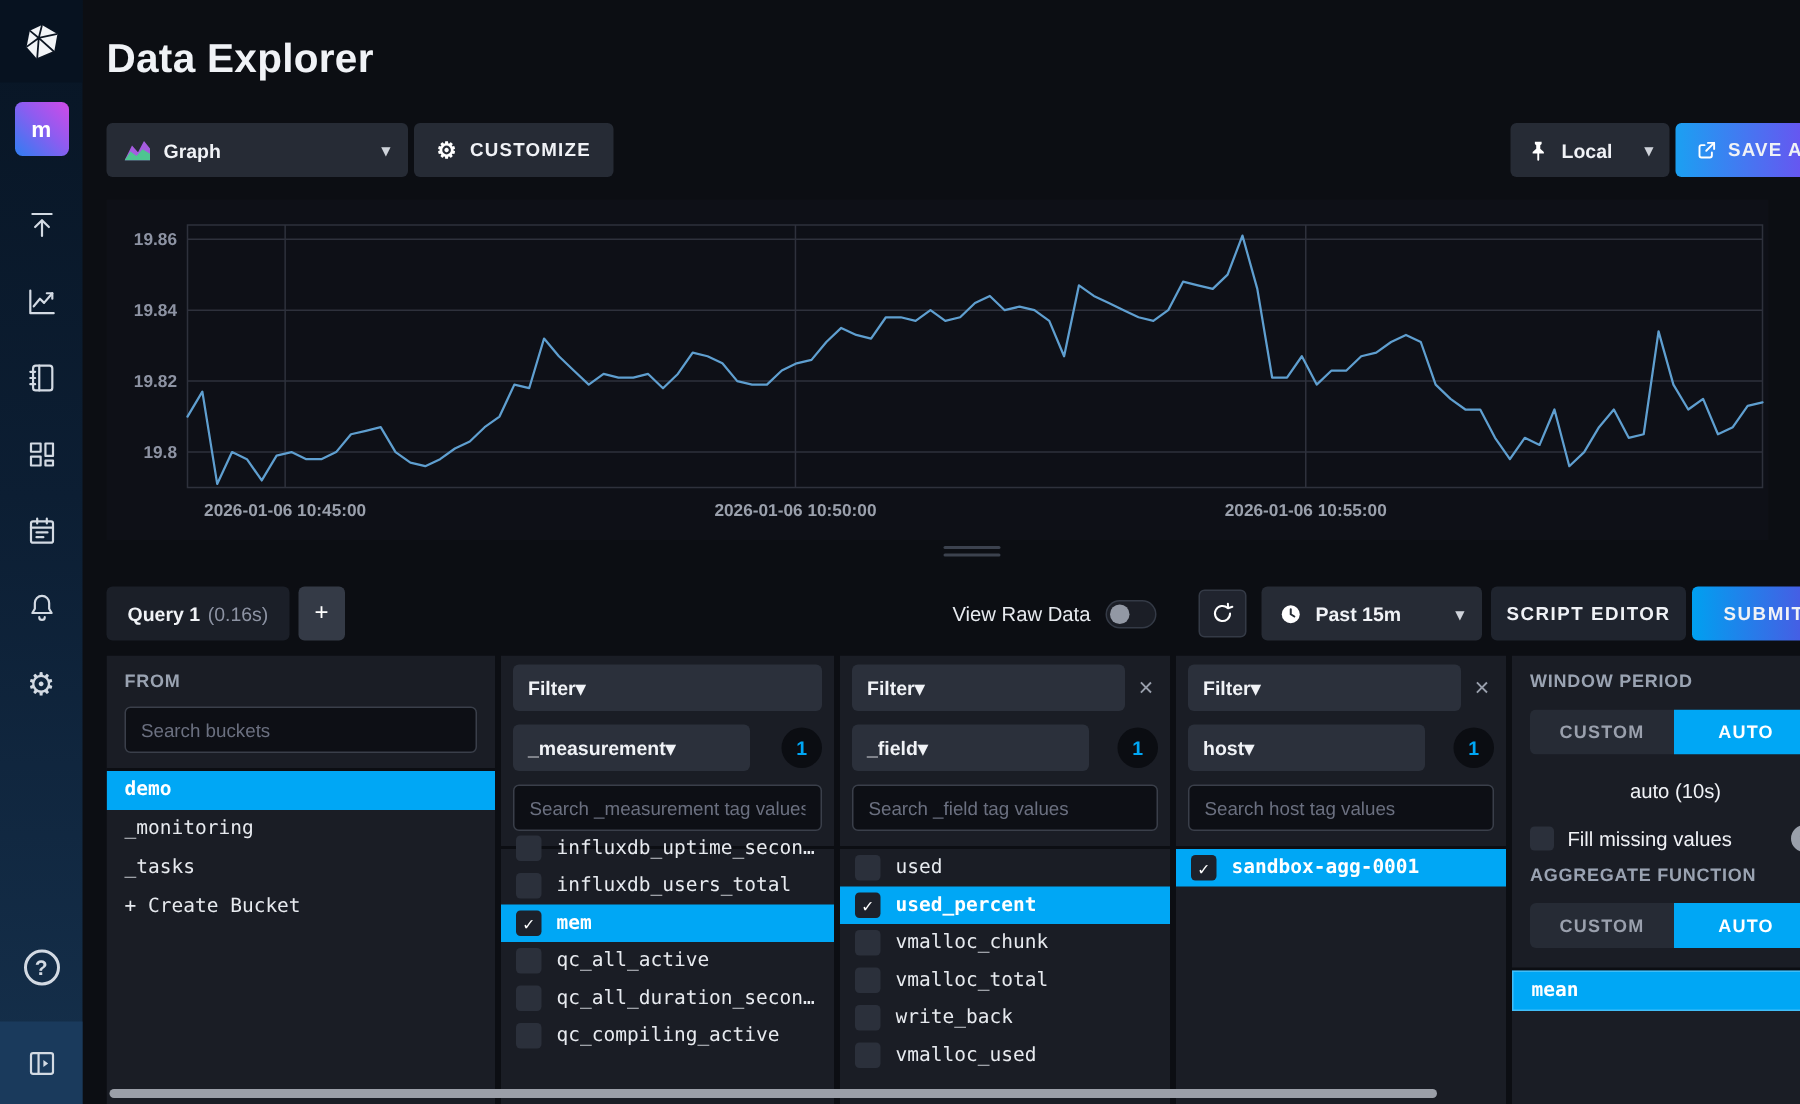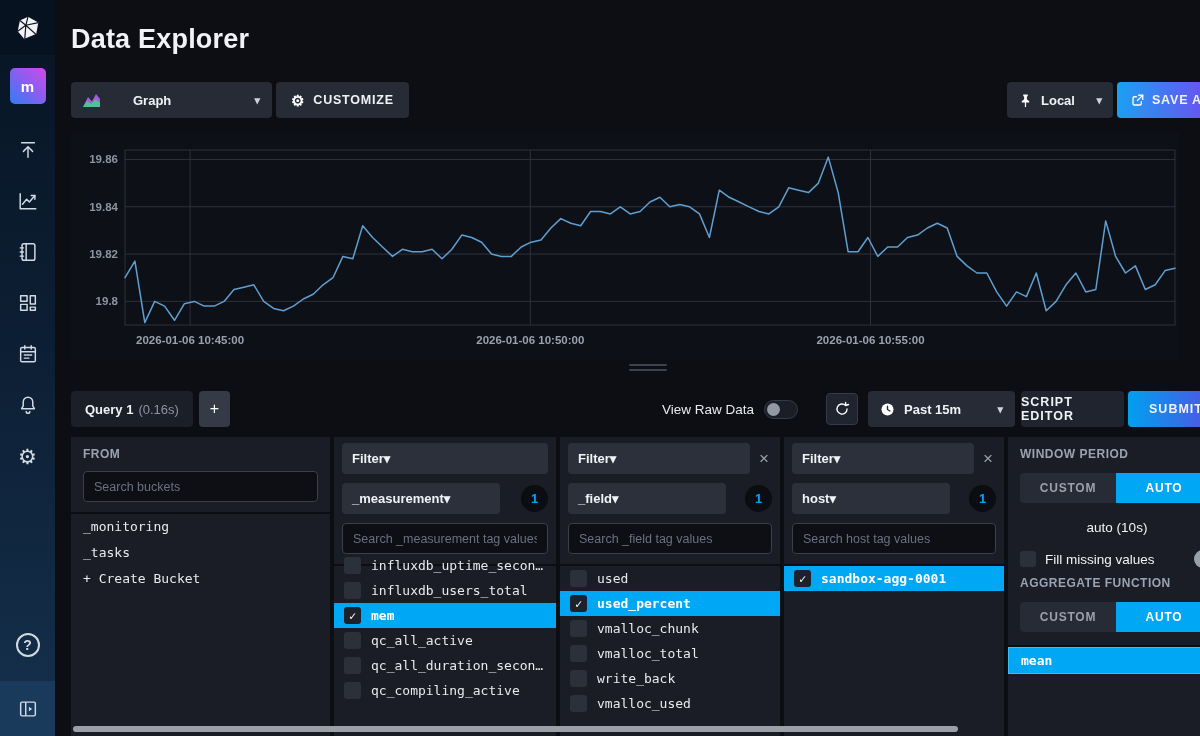--- a/index.html
+++ b/index.html
@@ -29,21 +29,21 @@
     align-items:center; justify-content:center; cursor:pointer; }
   .collapse-tile svg { stroke:#d3dae3; fill:none; stroke-width:1.6; }
 
   
   .main { flex:1; padding:22px 6px 0 16px; position:relative; }
   .page-title { font-size:27px; font-weight:bold; letter-spacing:.2px; line-height:34px; }
 
   .toolbar { display:flex; align-items:center; margin-top:26px; height:36px; }
   .btn { height:36px; border-radius:4px; background:#262b35; border:none; color:#f0f2f6;
     font-family:"Liberation Sans",sans-serif; font-size:13px; font-weight:bold;
-    display:flex; align-items:center; cursor:pointer;gap:24px; }
+    display:flex; align-items:center; cursor:pointer; }
   .btn .caret { margin-left:auto; color:#cfd3da; font-size:11px; }
   .graph-dd { width:201px; padding:0 12px; }
   .graph-dd .vis-icon { margin-right:9px; display:flex; }
   .customize-btn { width:133px; margin-left:4px; justify-content:center; gap:8px; letter-spacing:.8px; font-size:12.5px; }
   .gear-glyph { font-size:15px; line-height:1; color:#fff; }
   .toolbar-right { margin-left:auto; display:flex; }
   .local-dd { width:106px; padding:0 11px; gap:8px; }
   .saveas-btn { width:107px; margin-left:4px; justify-content:center; gap:7px;
     background:linear-gradient(90deg,#1ba0f2,#7b42f0); letter-spacing:.8px; font-size:12.5px; }
   .icon-svg { stroke:#fff; fill:none; stroke-width:1.7; stroke-linecap:round; stroke-linejoin:round; }
@@ -62,21 +62,21 @@
   .add-query { width:31px; height:36px; background:#343a46; border-radius:4px; margin-left:6px;
     display:flex; align-items:center; justify-content:center; font-size:16px; color:#fff; cursor:pointer; }
   .qb-right { margin-left:auto; display:flex; align-items:center; }
   .raw-label { font-size:13.5px; color:#e7eaef; }
   .toggle { width:34px; height:19px; border-radius:10px; background:#1b1e26; border:1px solid #343a46;
     margin-left:10px; position:relative; cursor:pointer; }
   .toggle i { position:absolute; left:2px; top:2px; width:13px; height:13px; border-radius:50%; background:#9298a4; }
   .refresh-btn { width:32px; height:32px; background:#20242e; border:1px solid #343a46; border-radius:4px;
     margin-left:28px; display:flex; align-items:center; justify-content:center; cursor:pointer; }
   .range-dd { width:147px; margin-left:10px; padding:0 12px; gap:9px; }
-  .script-btn { width:103px; margin-left:6px; justify-content:center; letter-spacing:1px;
+  .script-btn { width:130px; margin-left:6px; justify-content:center; letter-spacing:1px;
     font-size:12.5px; background:#1f242e; }
   .submit-btn { width:96px; margin-left:4px; justify-content:center; letter-spacing:1px;
     font-size:12.5px; background:linear-gradient(90deg,#00a0f0,#5c49e0); }
 
   
   .builder { margin-top:10px; height:299px; display:flex; gap:4px; overflow:hidden; position:relative; }
   .col { background:#1a1d25; height:100%; overflow:hidden; }
   .col-from { width:259px; padding-top:10px; }
   .col-filter { width:222px; padding-top:6px; }
   .col-filter.narrow { width:220px; }
@@ -304,20 +304,21 @@
       </div>
     </div>
 
     <div class="builder">
 
       <div class="col col-from">
         <div class="col-head">FROM</div>
         <input class="search-box" placeholder="Search buckets" style="">
         <div class="list-divider"></div>
         <div class="mono-list" id="bucket-list">
+            <div class="bucket-item selected">demo</div>
             <div class="bucket-item">_monitoring</div>
             <div class="bucket-item">_tasks</div>
             <div class="bucket-item">+ Create Bucket</div>
           </div>
       </div>
 
       <div id="filter-cols" style="display:flex;gap:4px;">
           <div class="col col-filter"><div class="filter-head-row">
               <div class="filter-dd">
                 <span>Filter</span>

